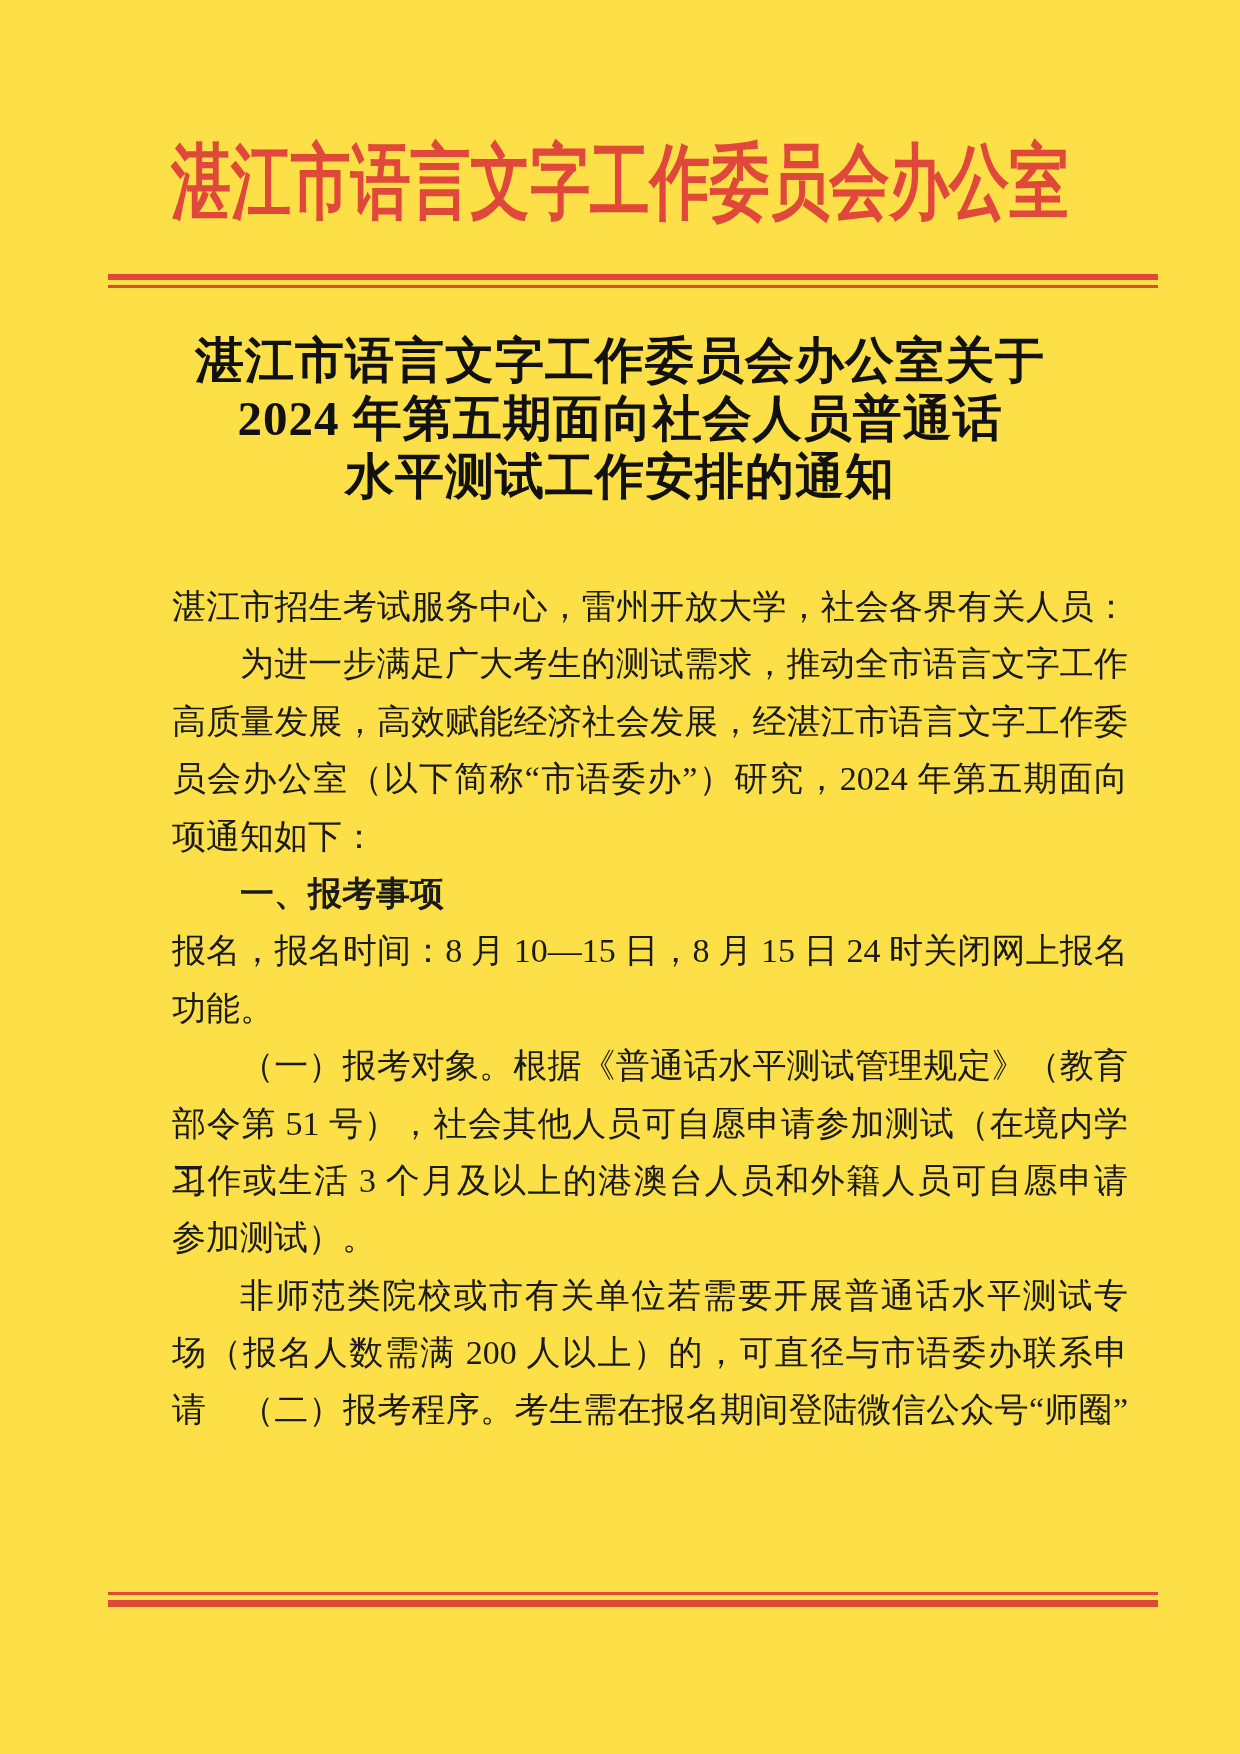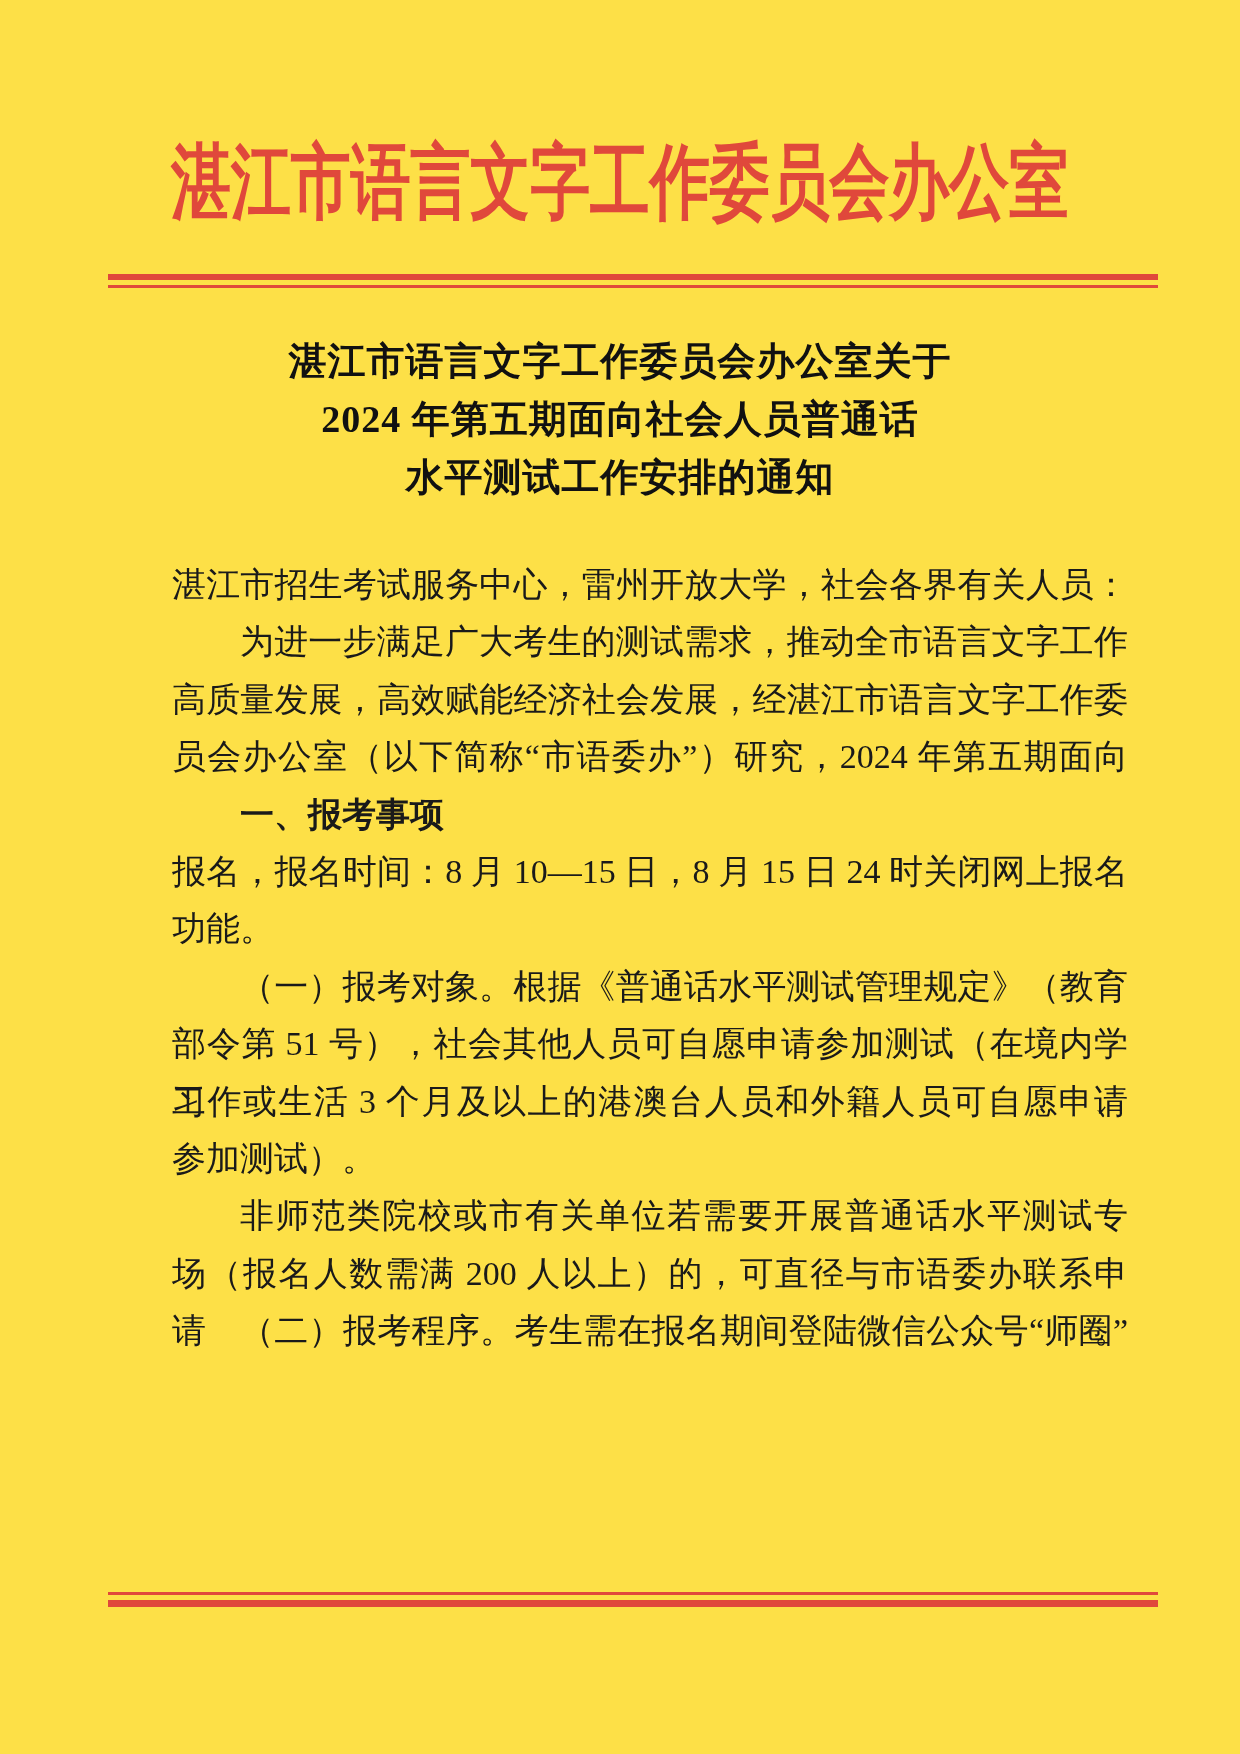--- a/index.html
+++ b/index.html
@@ -40,31 +40,31 @@
   .rule-head-thin  { top: 285px; height: 3px; }
   .rule-foot-thin  { top: 1592px; height: 3px; }
   .rule-foot-thick { top: 1600px; height: 7px; }
   
   .doc-title {
     position: absolute;
     top: 332px;
     left: 0;
     width: 100%;
     text-align: center;
-    font-size: 38px;
+    font-size: 49px;
     font-weight: 700;
     line-height: 58px;
     letter-spacing: 1px;
     color: #111;
     font-family: "Liberation Serif", "DejaVu Serif", serif;
   }
   
   .body-text {
     position: absolute;
-    top: 556px;
+    top: 578px;
     left: 172px;
     width: 956px;
     font-size: 34px;
     color: #1a1a1a;
   }
   .body-text .line {
     height: 57.4px;
     line-height: 57.4px;
     white-space: nowrap;
     text-align: left;
@@ -98,20 +98,21 @@
     <div>湛江市语言文字工作委员会办公室关于</div>
     <div>2024 年第五期面向社会人员普通话</div>
     <div>水平测试工作安排的通知</div>
   </div>
 
   <div class="body-text">
       <div class="line j">湛江市招生考试服务中心，雷州开放大学，社会各界有关人员：</div>
       <div class="line j ind">为进一步满足广大考生的测试需求，推动全市语言文字工作</div>
       <div class="line j">高质量发展，高效赋能经济社会发展，经湛江市语言文字工作委</div>
       <div class="line j">员会办公室（以下简称“市语委办”）研究，2024 年第五期面向</div>
+      <div class="line">项通知如下：</div>
       <div class="line ind h">一、报考事项</div>
       <div class="line j">报名，报名时间：8 月 10—15 日，8 月 15 日 24 时关闭网上报名</div>
       <div class="line">功能。</div>
       <div class="line j ind">（一）报考对象。根据《普通话水平测试管理规定》（教育</div>
       <div class="line j">部令第 51 号），社会其他人员可自愿申请参加测试（在境内学习、</div>
       <div class="line j">工作或生活 3 个月及以上的港澳台人员和外籍人员可自愿申请</div>
       <div class="line">参加测试）。</div>
       <div class="line j ind">非师范类院校或市有关单位若需要开展普通话水平测试专</div>
       <div class="line j">场（报名人数需满 200 人以上）的，可直径与市语委办联系申请。</div>
       <div class="line j ind">（二）报考程序。考生需在报名期间登陆微信公众号“师圈”</div>

